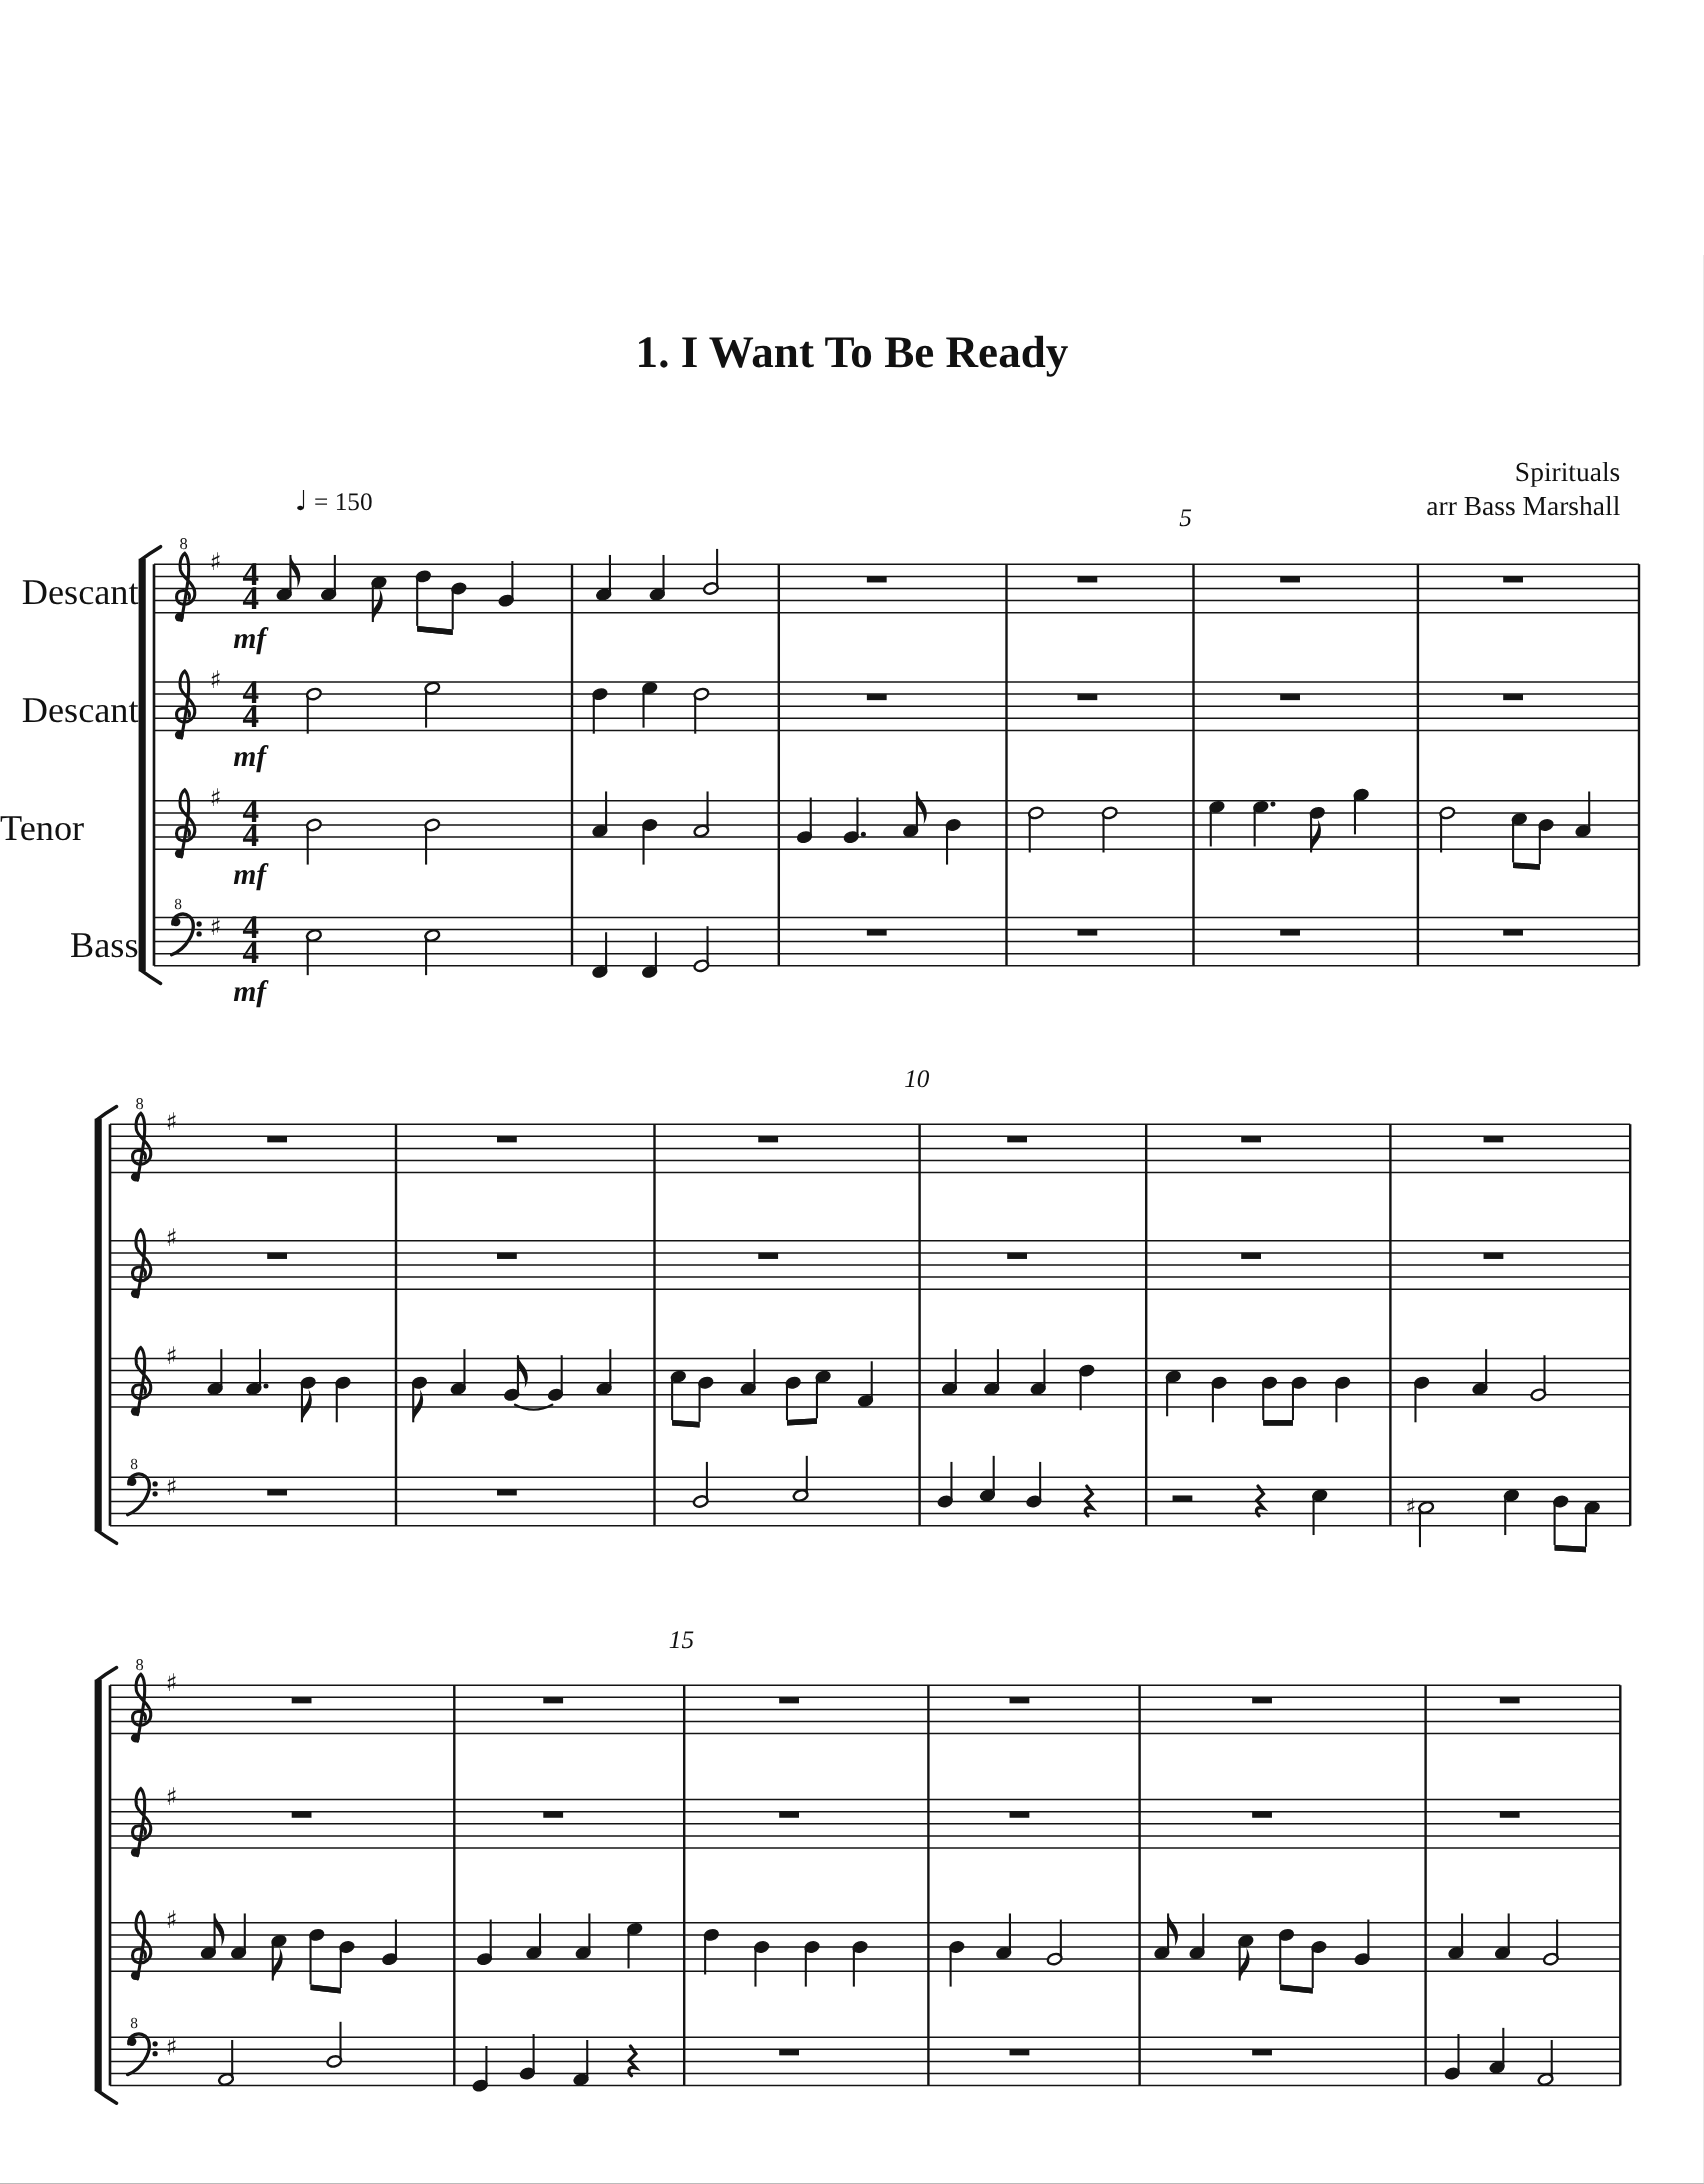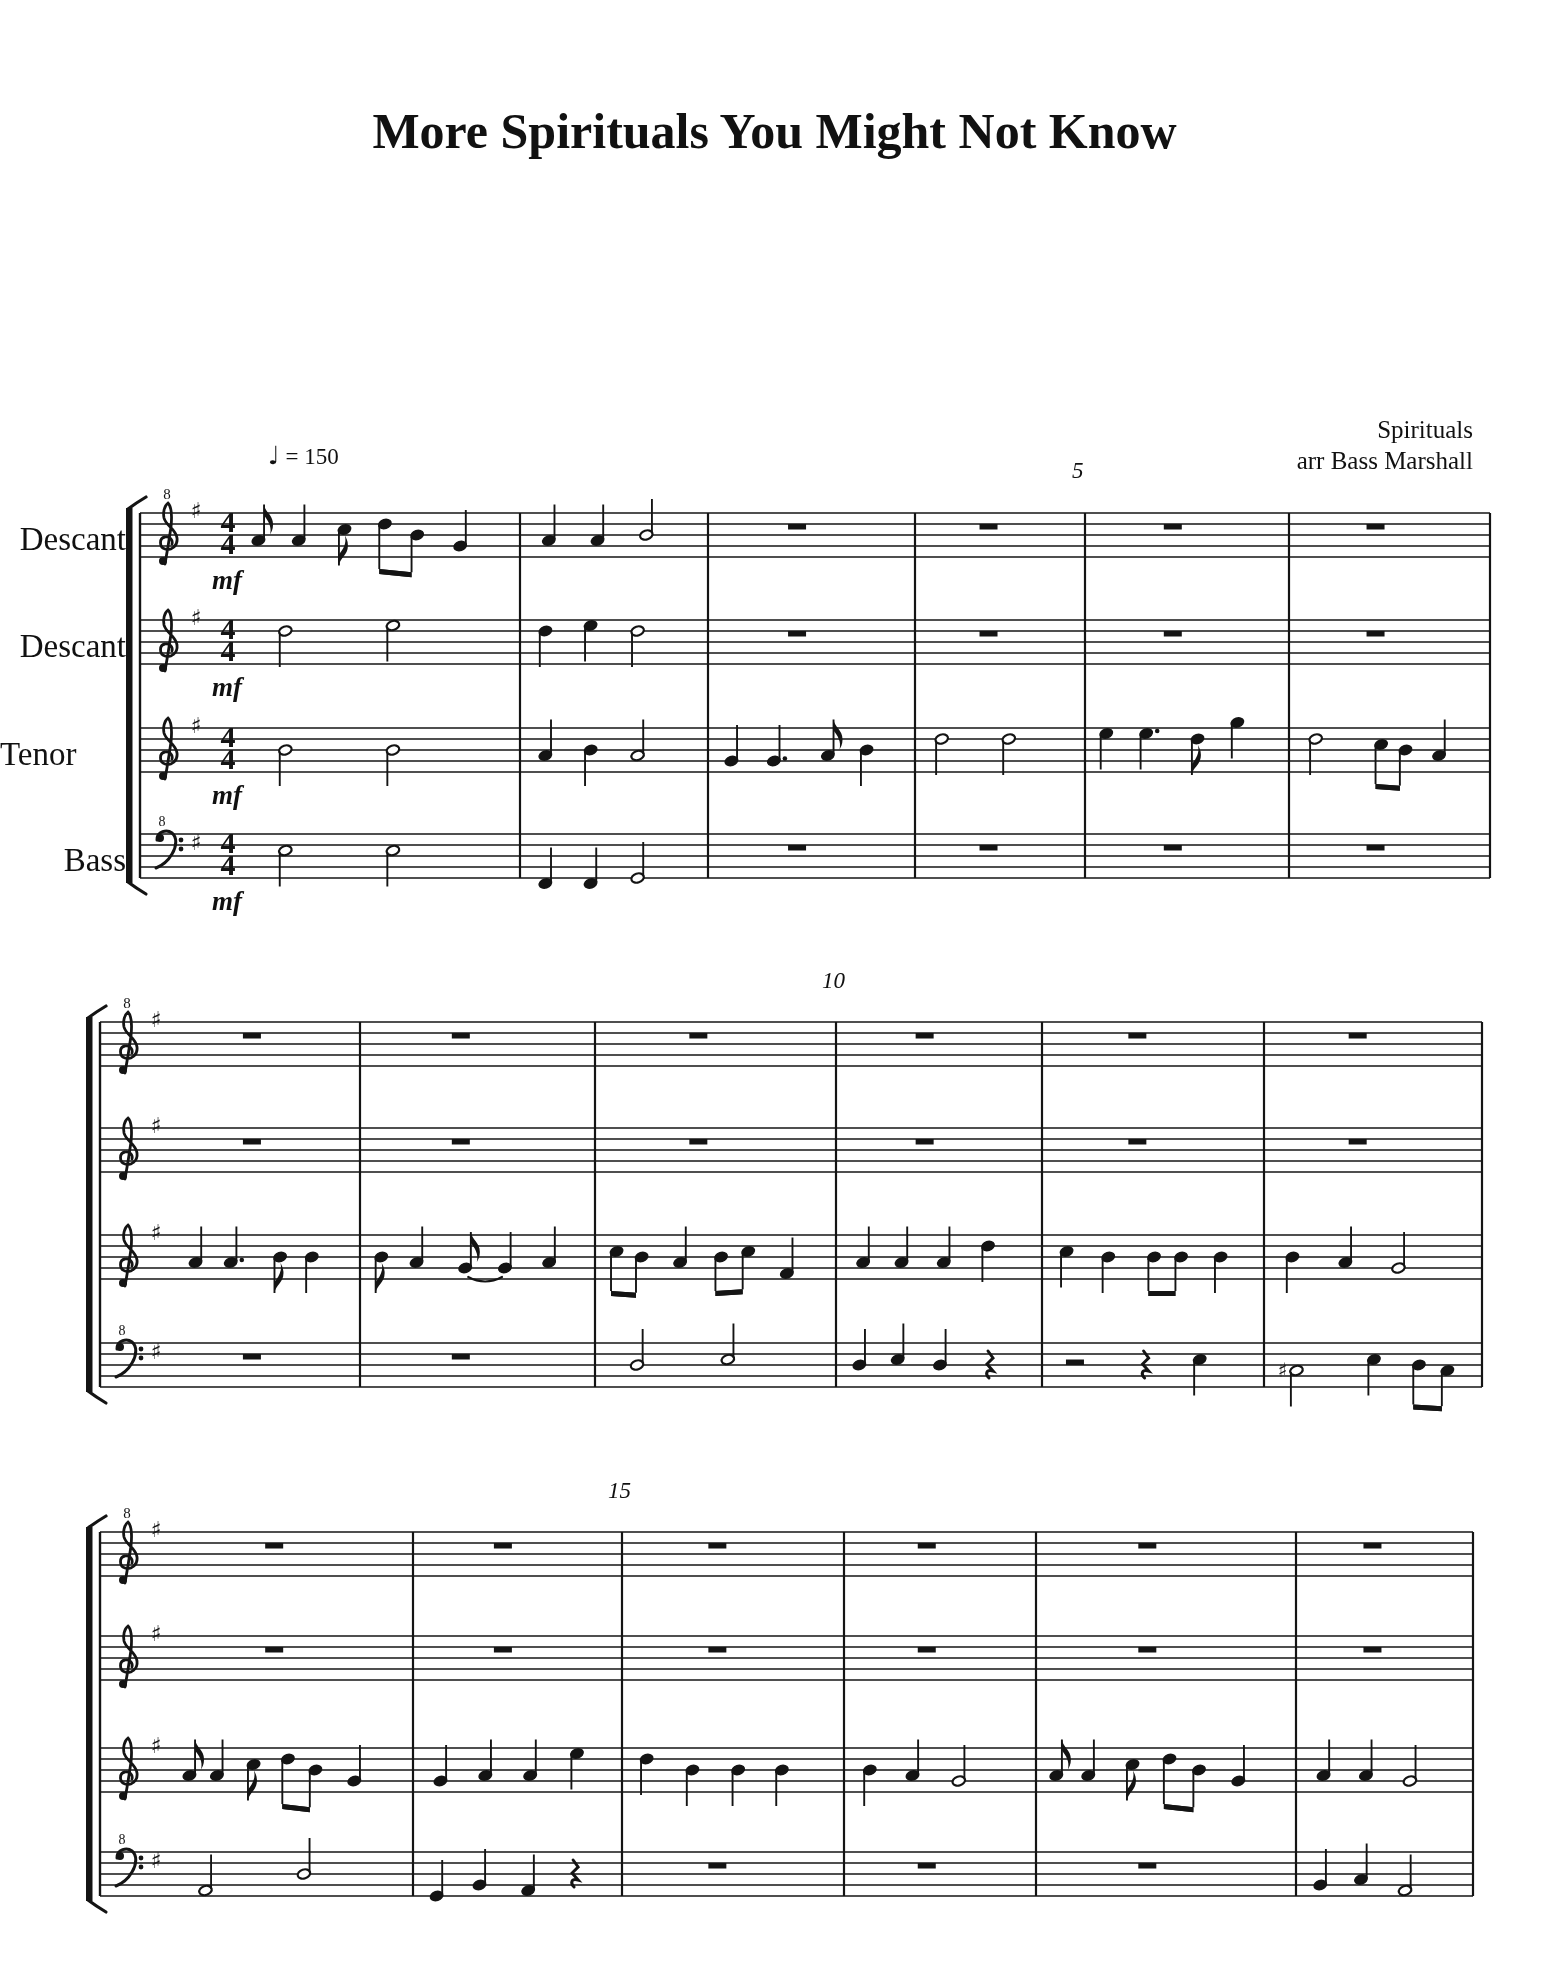--- a/index.html
+++ b/index.html
@@ -13,21 +13,21 @@
   .dyn{font-style:italic;font-weight:bold;font-size:27px;font-family:"Liberation Serif","DejaVu Serif",serif;}
   .mnum{font-style:italic;font-size:23px;}
   #tempo{font-size:23px;}
   #tempo .glyph{font-family:"DejaVu Sans",sans-serif;font-size:25px;}
   svg{position:absolute;left:0;top:0;}
 </style>
 </head>
 <body>
 
 <div id="page">
-  <div class="txt" id="title" style="top:102px;">More Spirituals You Might Not Know</div>
+  <div class="txt" id="subtitle" style="top:296px;">1. I Want To Be Ready</div>
   <div class="txt" id="credits" style="top:414px;">
     <div>Spirituals</div>
     <div>arr Bass Marshall</div>
   </div>
   <div class="txt" id="tempo" style="left:268px;top:441px;">
     <span class="glyph">♩</span>
     <span>= 150</span>
   </div>
   <div id="score">
       <svg width="1549" height="1985">

